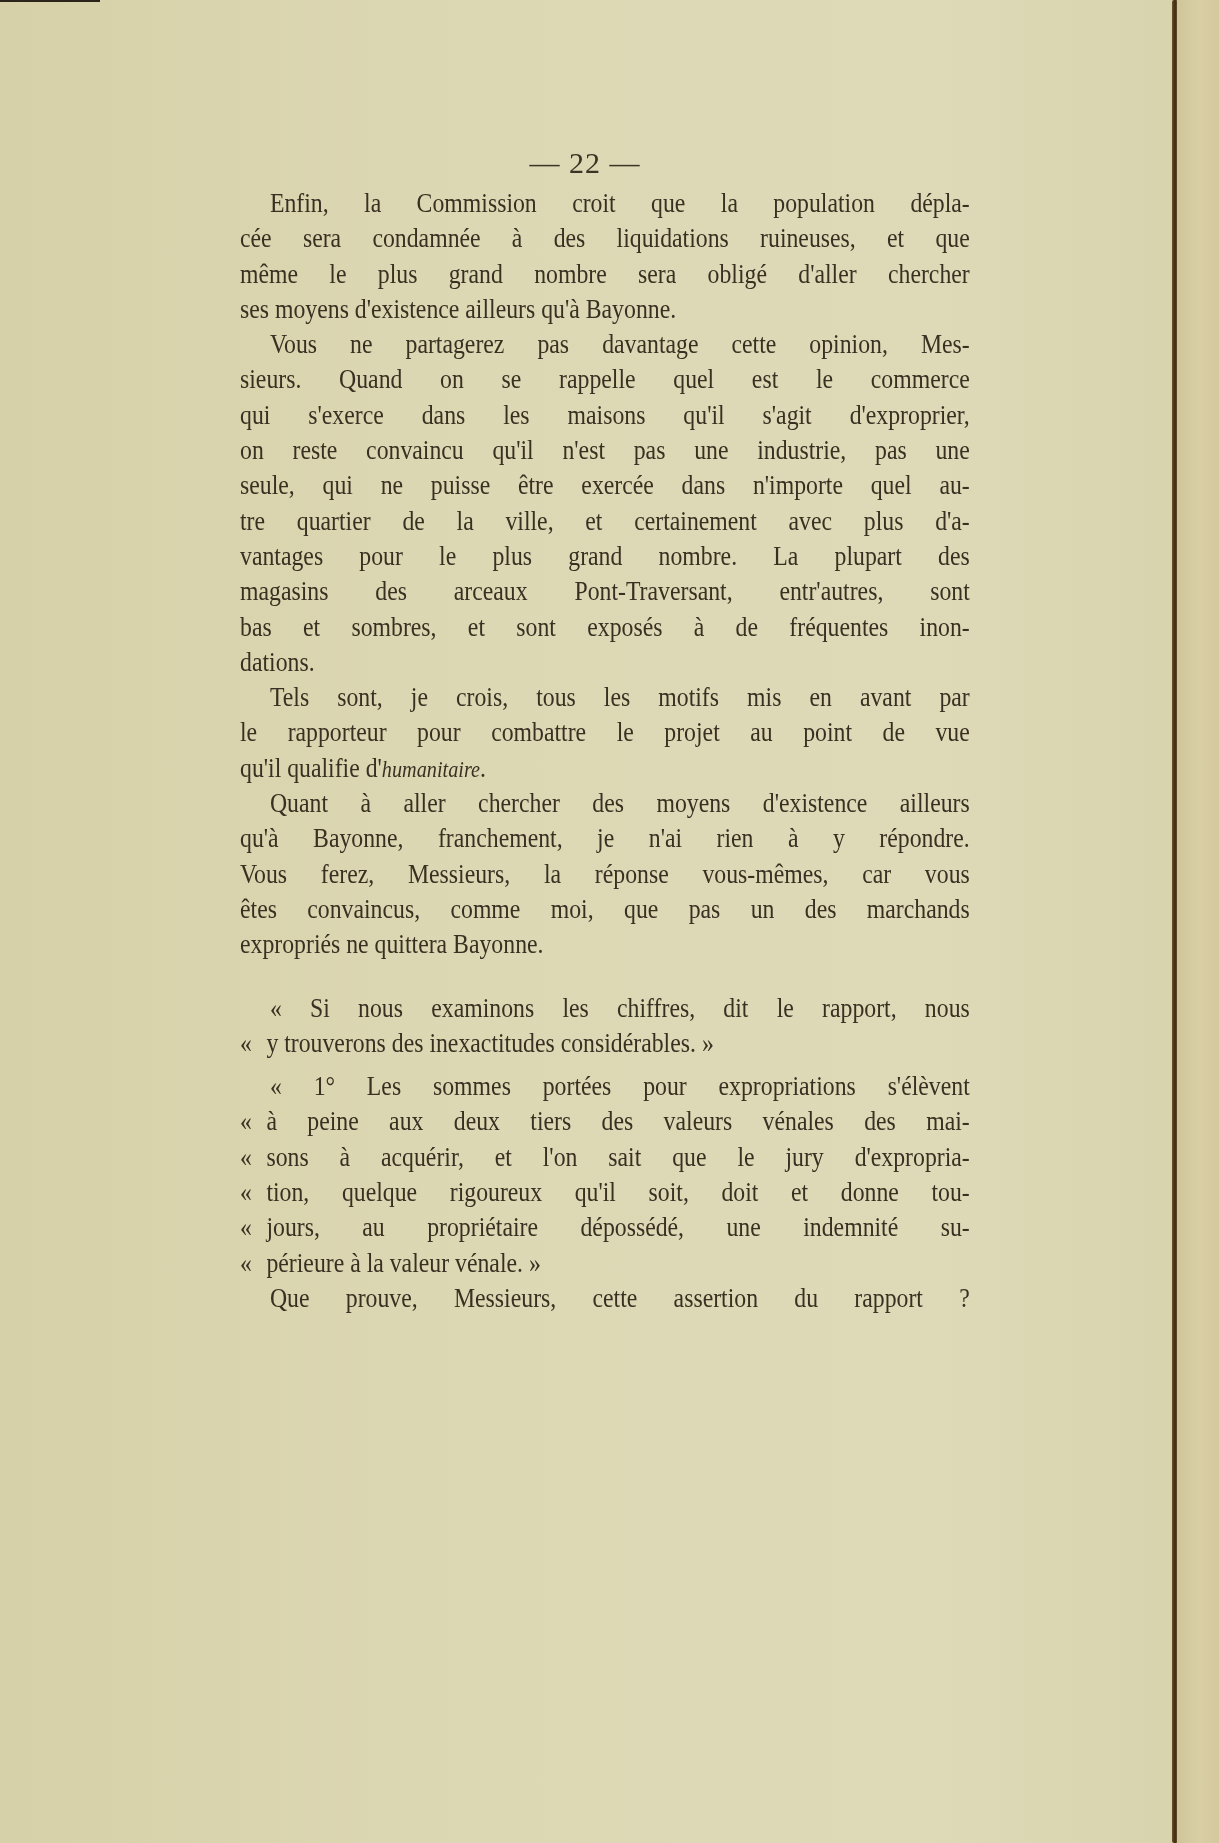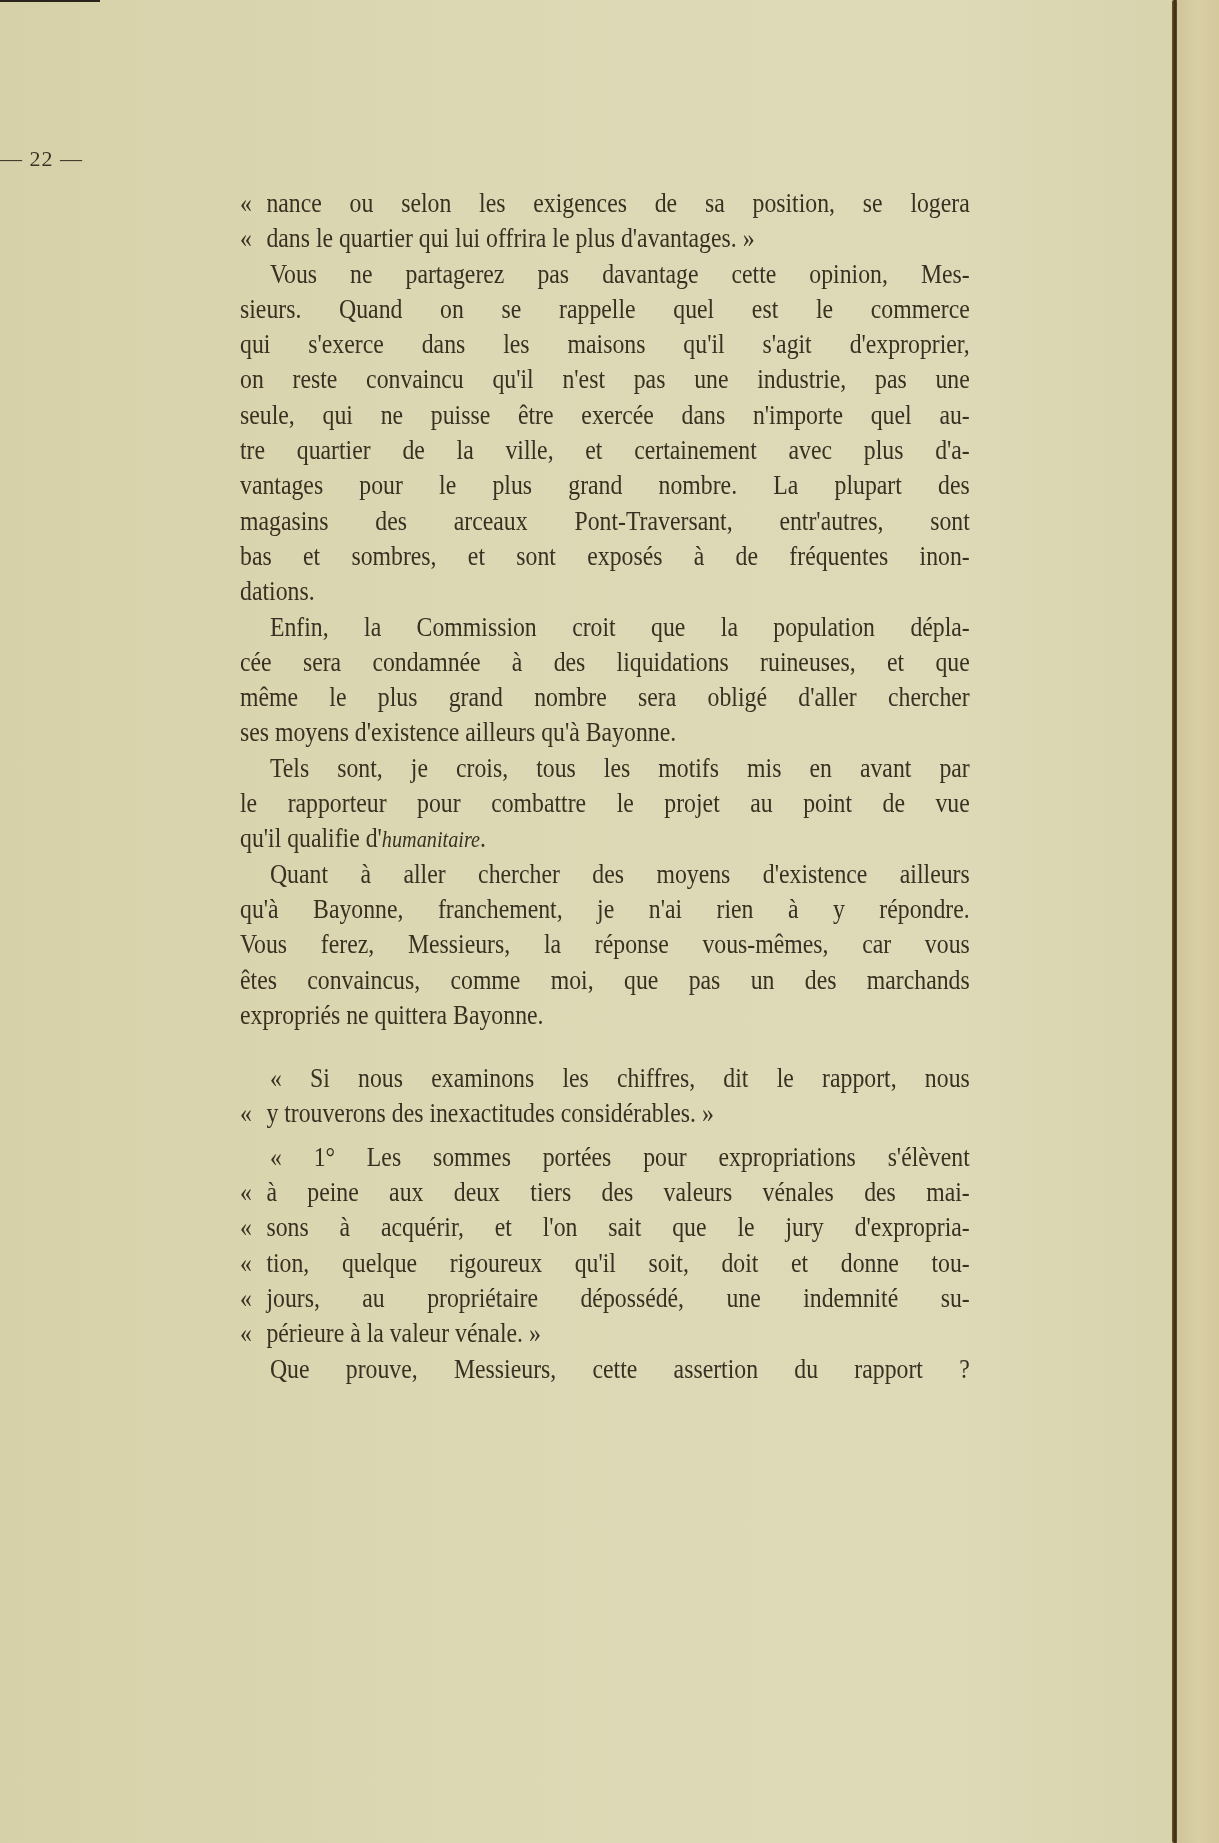--- a/index.html
+++ b/index.html
@@ -45,22 +45,22 @@
       width: 6px;
       height: 1843px;
       background: linear-gradient(90deg, #6b5228 0%, #3b2a14 50%, #7a5e30 100%);
       border-radius: 2px;
     }
     .page-number {
       position: absolute;
       top: 146px;
       left: 0;
       width: 1170px;
-      text-align: left;
-      font-size: 22px;
+      text-align: center;
+      font-size: 30px;
       color: #3d3324;
       letter-spacing: 1px;
     }
     .text-block {
       position: absolute;
       left: 240px;
       top: 186px;
       width: 730px;
       color: #3a3022;
       font-size: 27px;
@@ -100,40 +100,36 @@
     }
   </style>
 </head>
 <body>
 
 <div class="page">
   <div class="top-edge"></div>
   <div class="page-number">— 22 —</div>
   <div class="text-block" id="text-block">
       <div class="paragraph">
-        <span class="line"><span class="quote-mark">«</span><span>nance ou selon les exigences de sa position, se logera</span></span>
-        <span class="line last"><span class="quote-mark">«</span><span>dans le quartier qui lui offrira le plus d'avantages. »</span></span>
+        <span class="line indent"><span>Enfin, la Commission croit que la population dépla-</span></span>
+        <span class="line"><span>cée sera condamnée à des liquidations ruineuses, et que</span></span>
+        <span class="line"><span>même le plus grand nombre sera obligé d'aller chercher</span></span>
+        <span class="line last"><span>ses moyens d'existence ailleurs qu'à Bayonne.</span></span>
       </div>
       <div class="paragraph">
         <span class="line indent"><span>Vous ne partagerez pas davantage cette opinion, Mes-</span></span>
         <span class="line"><span>sieurs. Quand on se rappelle quel est le commerce</span></span>
         <span class="line"><span>qui s'exerce dans les maisons qu'il s'agit d'exproprier,</span></span>
         <span class="line"><span>on reste convaincu qu'il n'est pas une industrie, pas une</span></span>
         <span class="line"><span>seule, qui ne puisse être exercée dans n'importe quel au-</span></span>
         <span class="line"><span>tre quartier de la ville, et certainement avec plus d'a-</span></span>
         <span class="line"><span>vantages pour le plus grand nombre. La plupart des</span></span>
         <span class="line"><span>magasins des arceaux Pont-Traversant, entr'autres, sont</span></span>
         <span class="line"><span>bas et sombres, et sont exposés à de fréquentes inon-</span></span>
         <span class="line last"><span>dations.</span></span>
-      </div>
-      <div class="paragraph">
-        <span class="line indent"><span>Enfin, la Commission croit que la population dépla-</span></span>
-        <span class="line"><span>cée sera condamnée à des liquidations ruineuses, et que</span></span>
-        <span class="line"><span>même le plus grand nombre sera obligé d'aller chercher</span></span>
-        <span class="line last"><span>ses moyens d'existence ailleurs qu'à Bayonne.</span></span>
       </div>
       <div class="paragraph">
         <span class="line indent"><span>Tels sont, je crois, tous les motifs mis en avant par</span></span>
         <span class="line"><span>le rapporteur pour combattre le projet au point de vue</span></span>
         <span class="line last"><span>qu'il qualifie d'</span><em class="ital">humanitaire</em><span>.</span></span>
       </div>
       <div class="paragraph">
         <span class="line indent"><span>Quant à aller chercher des moyens d'existence ailleurs</span></span>
         <span class="line"><span>qu'à Bayonne, franchement, je n'ai rien à y répondre.</span></span>
         <span class="line"><span>Vous ferez, Messieurs, la réponse vous-mêmes, car vous</span></span>

